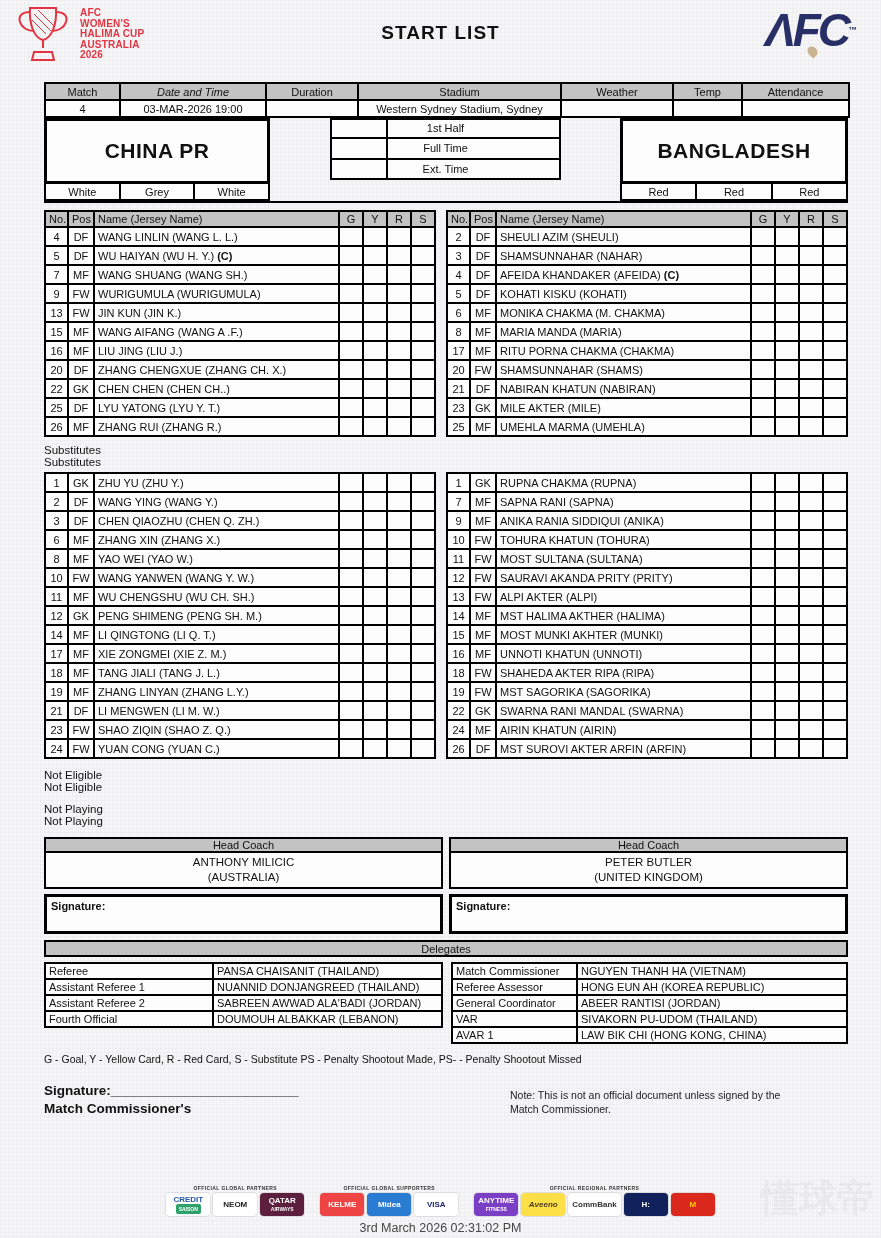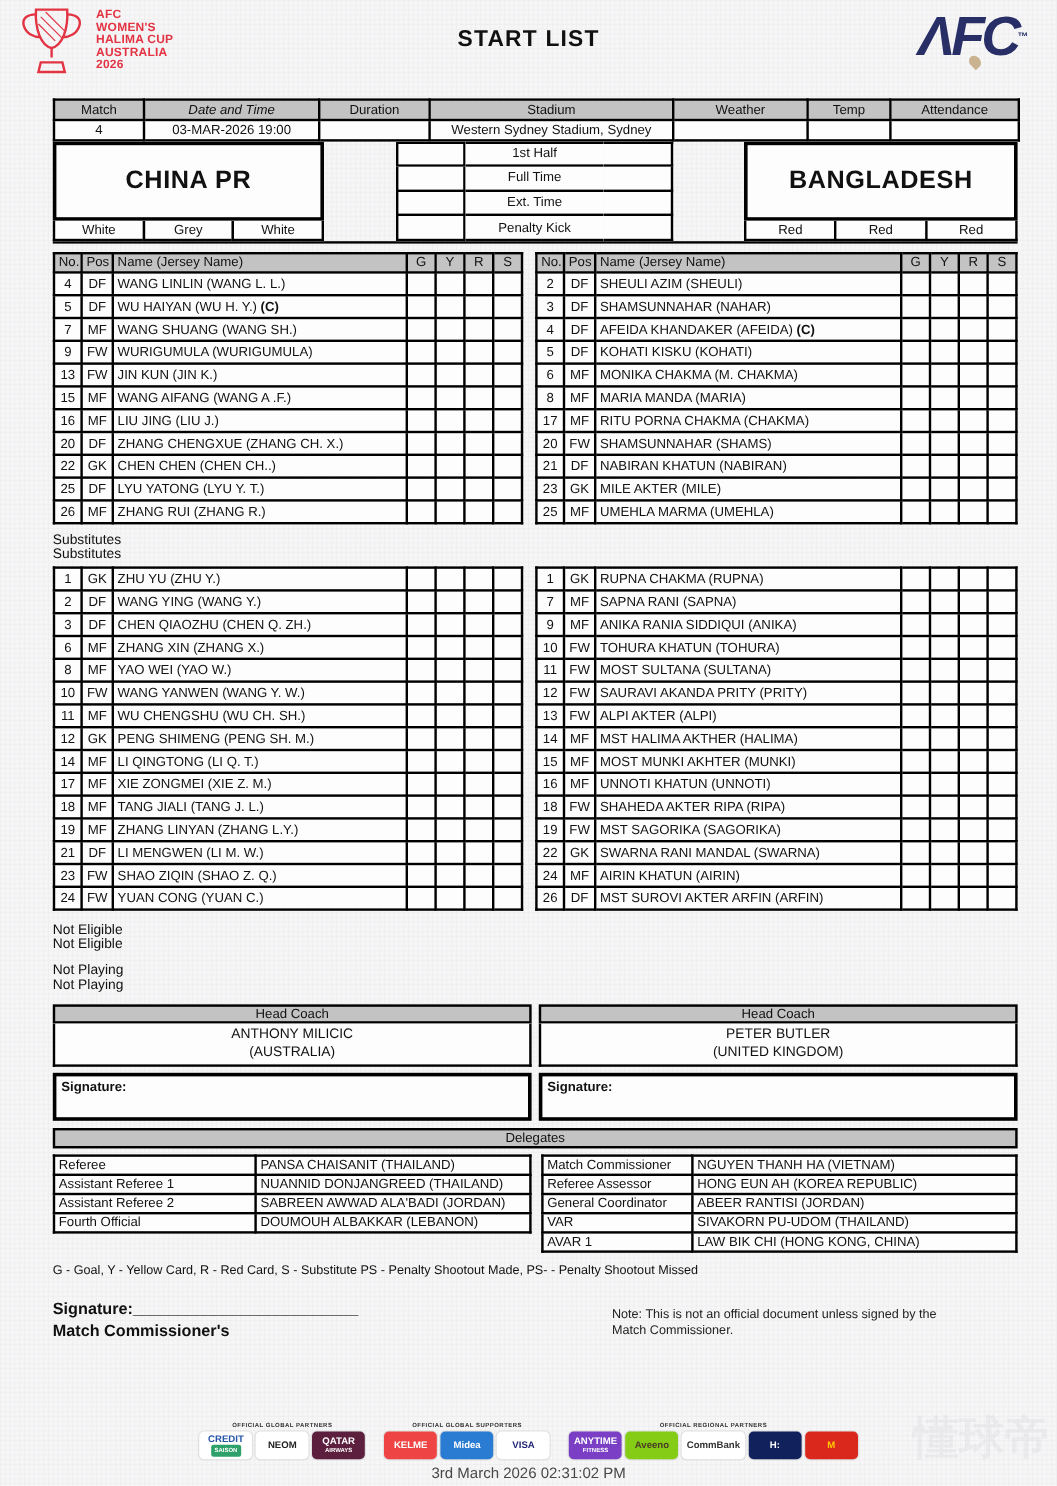--- a/index.html
+++ b/index.html
@@ -185,25 +185,20 @@
           <div class="score-row">
             <div class="sbox"></div>
             <div class="slab">Full Time</div>
             <div class="sbox r"></div>
           </div>
           <div class="score-row">
             <div class="sbox"></div>
             <div class="slab">Ext. Time</div>
             <div class="sbox r"></div>
           </div>
-          <div class="score-row">
-            <div class="sbox"></div>
-            <div class="slab">Penalty Kick</div>
-            <div class="sbox r"></div>
-          </div>
         </div>
       <div class="spacer2"></div>
       <div class="team-col right">
         <div class="team-name-box">BANGLADESH</div>
         <div class="kit-row" id="away-kit">
             <div>Red</div>
             <div>Red</div>
             <div>Red</div>
           </div>
       </div>
@@ -841,21 +836,21 @@
           </div>
         </div>
       </div>
       <div class="sp-group">
         <div class="sp-head">OFFICIAL REGIONAL PARTNERS</div>
         <div class="sp-logos">
           <div class="chip" style="background: rgb(122, 63, 196); color: rgb(255, 255, 255);">
             <div class="l1">ANYTIME</div>
             <div class="l2">FITNESS</div>
           </div>
-          <div class="chip" style="background: #84cc16; color: rgb(74, 59, 37);">
+          <div class="chip" style="background: #fde047; color: rgb(74, 59, 37); font-style: italic;">
             <div class="l1">Aveeno</div>
           </div>
           <div class="chip" style="background: rgb(255, 255, 255); color: rgb(51, 51, 51);">
             <div class="l1">CommBank</div>
           </div>
           <div class="chip" style="background: rgb(16, 33, 91); color: rgb(255, 255, 255);">
             <div class="l1">H:</div>
           </div>
           <div class="chip" style="background: rgb(218, 41, 28); color: rgb(255, 202, 5);">
             <div class="l1">M</div>

